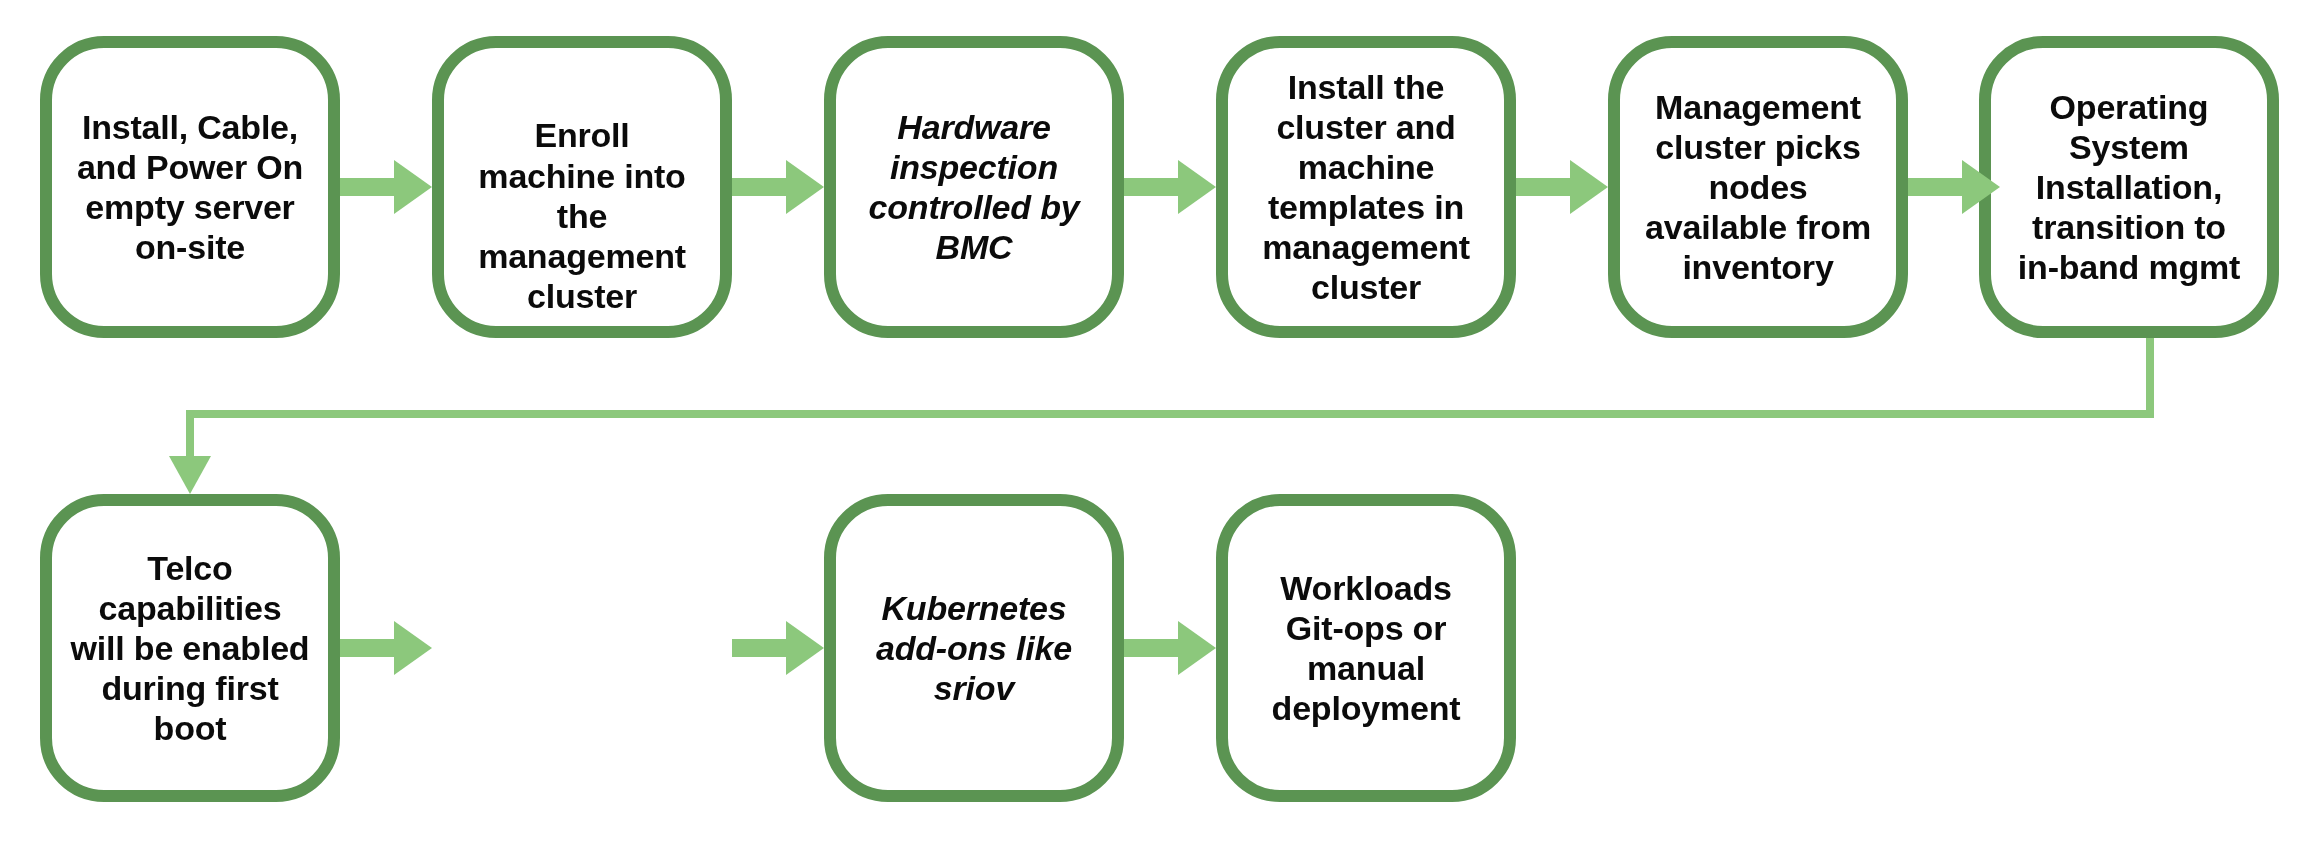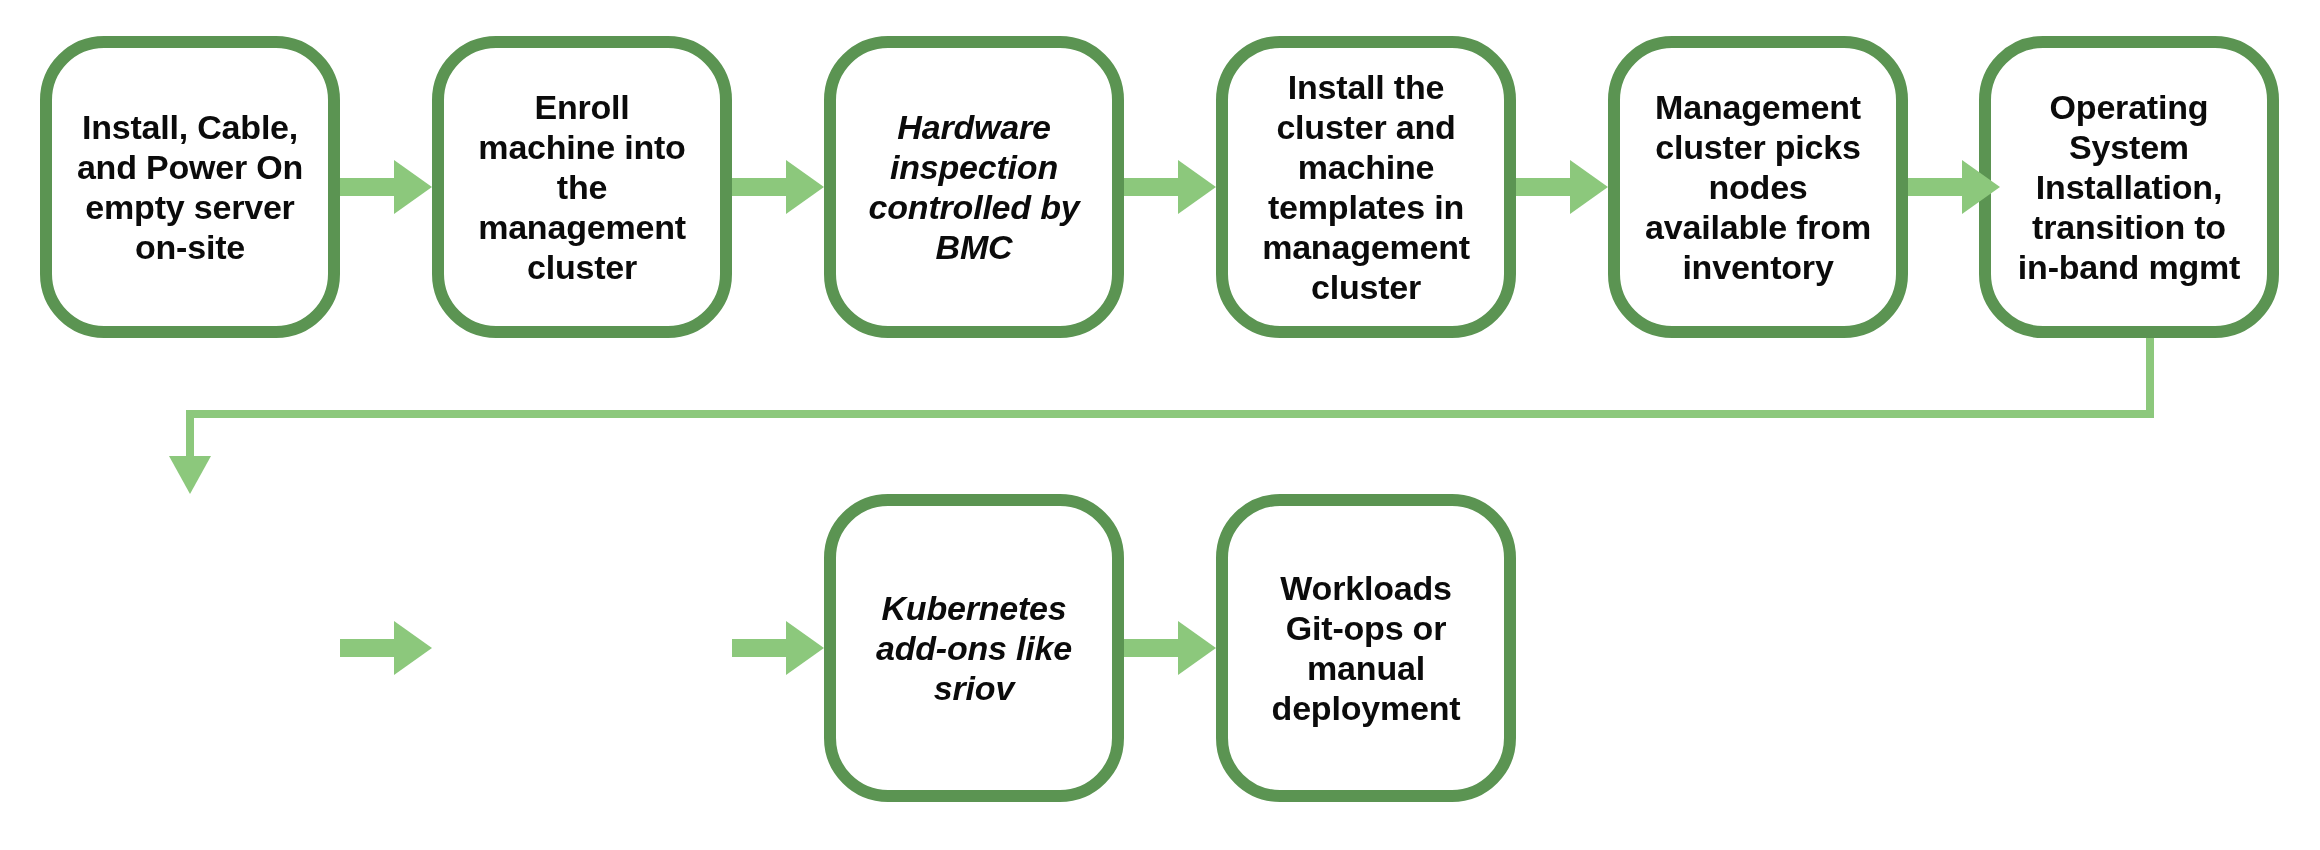--- a/index.html
+++ b/index.html
@@ -24,21 +24,21 @@
     border: 12px solid #5b9452;
     border-radius: 64px;
     display: flex;
     align-items: center;
     justify-content: center;
     padding: 10px 8px;
   }
   .r1 { top: 36px;  height: 302px; }
   .r2 { top: 494px; height: 308px; }
   .c1 { left: 40px; }
-  .c2 { left: 432px; }
+  .c2 { left: 432px; align-items: flex-end; }
   .c3 { left: 824px; font-style: italic; }
   .c4 { left: 1216px; }
   .c5 { left: 1608px; }
   .c6 { left: 1979px; }
   .box-label {
     display: block;
     white-space: pre-line;
     text-align: center;
     color: #0b0b0b;
     font-size: 34px;
@@ -153,20 +153,27 @@
 inventory</span>
   </div>
   <div class="box r1 c6">
     <span class="box-label">Operating
 System
 Installation,
 transition to
 in-band mgmt</span>
   </div>
 
+  <div class="box r2 c1">
+    <span class="box-label">Telco
+capabilities
+will be enabled
+during first
+boot</span>
+  </div>
   <div class="box r2 c4">
     <span class="box-label">Workloads
 Git-ops or
 manual
 deployment</span>
   </div>
   <div class="box r2 c3">
     <span class="box-label">Kubernetes
 add-ons like
 sriov</span>

